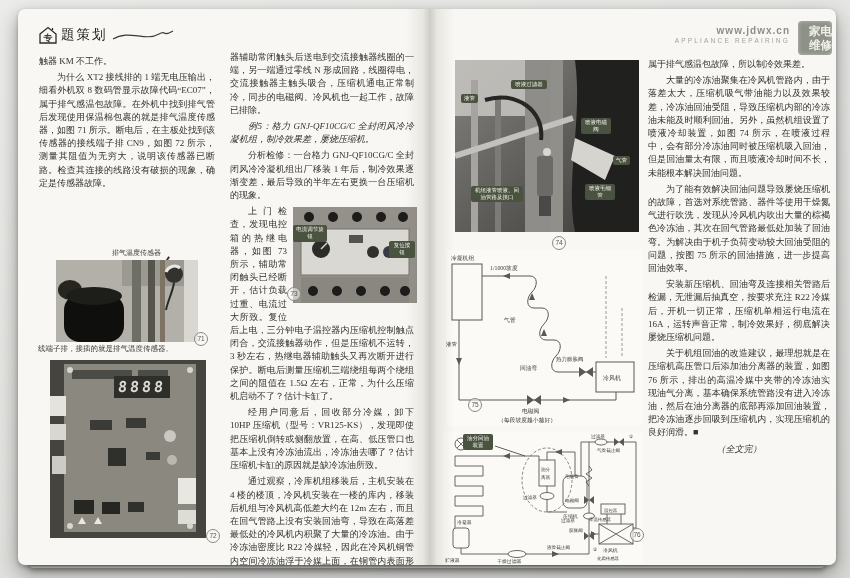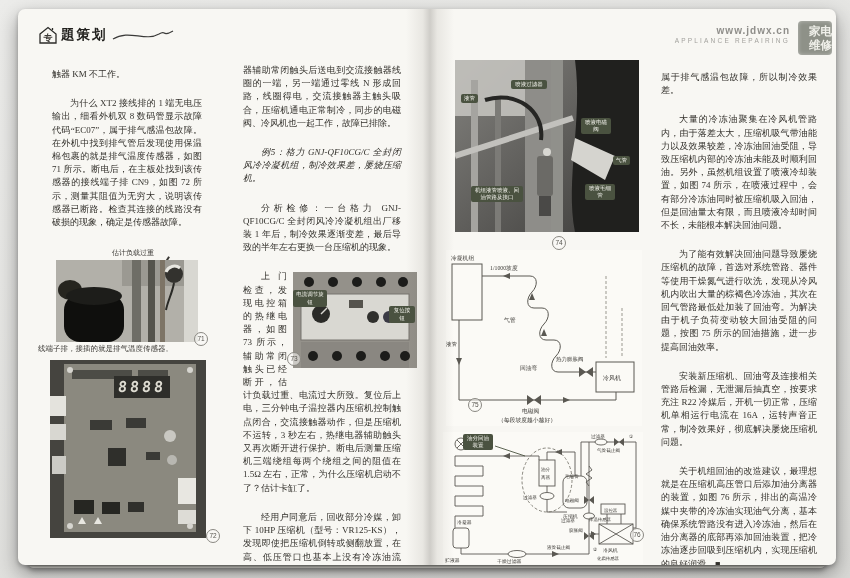--- a/index.html
+++ b/index.html
@@ -1,29 +1,29 @@
 <!DOCTYPE html>
 <html><head>
 <meta charset="utf-8">
 <style>
   html,body{margin:0;padding:0}
   body{width:850px;height:578px;background:linear-gradient(160deg,#ececea,#d9d9d6);overflow:hidden;position:relative;font-family:"Liberation Serif",serif}
   .book{position:absolute;left:18px;top:9px;width:818px;height:556px;background:#f8f7f3;border-radius:7px;box-shadow:0 8px 20px rgba(0,0,0,.38),0 2px 4px rgba(0,0,0,.25);overflow:hidden;z-index:2}
   .edges{position:absolute;left:28px;top:558px;width:798px;height:10px;background:repeating-linear-gradient(to bottom,#eceae4 0 1px,#b6b4ae 1px 2px,#d8d6d0 2px 3px);border-radius:0 0 6px 6px;z-index:1;box-shadow:0 3px 5px rgba(0,0,0,.3)}
   .gutter{position:absolute;left:388px;top:0;width:48px;height:556px;background:linear-gradient(to right,rgba(0,0,0,0),rgba(95,88,76,.10) 35%,rgba(60,55,48,.22) 50%,rgba(95,88,76,.10) 65%,rgba(0,0,0,0));pointer-events:none;z-index:6}
   .col{position:absolute;font-size:9px;line-height:13.2px;color:#33312c;text-align:justify}
-  .col p{margin:16px;text-indent:2em}
+  .col p{margin:3px;text-indent:2em}
   .col p.cont{text-indent:0}
   .col p.ital{font-style:italic}
   .cap{position:absolute;font-size:7.5px;color:#3a3834;line-height:1.2}
   .chip{position:absolute;background:#4a5240;color:#f3f3ec;font-size:5.5px;line-height:1.3;padding:1px 3px;border-radius:2px;text-align:center;z-index:3}
   .fignum{position:absolute;width:12px;height:12px;border:1px solid #8a8882;border-radius:50%;font-size:6.5px;line-height:12px;text-align:center;color:#55534d;background:rgba(250,250,246,.55);font-family:"Liberation Sans",sans-serif;z-index:4}
   .photo{position:absolute;overflow:hidden}
   .hdrL{position:absolute;left:20px;top:13px;height:26px;display:flex;align-items:center;gap:3px}
-  .hdrL .t{font-size:13.5px;font-weight:bold;letter-spacing:2px;color:#21201d}
+  .hdrL .t{font-size:13.5px;font-weight:normal;letter-spacing:2px;color:#21201d}
   .hdrR{position:absolute;left:540px;top:16px;width:232px;text-align:right;font-family:"Liberation Sans",sans-serif}
   .hdrR .site{font-size:10px;font-weight:bold;color:#8f8e8a;letter-spacing:1px}
   .hdrR .sub{font-size:6.5px;letter-spacing:2.2px;color:#a3a29e;margin-top:1px}
   .stamp{position:absolute;left:780px;top:12px;width:34px;height:34px;background:#8e9188;border-radius:4px;color:#f0f0ea;font-weight:bold;font-size:11.5px;line-height:1.25;text-align:right;padding-top:3px;box-sizing:border-box;box-shadow:inset 0 0 4px rgba(255,255,255,.4)}
   svg text{font-family:"Liberation Serif",serif;fill:#3c3a36}
   .f73wrap{float:right;width:124px;height:102px;margin:2px 0 2px 6px;position:relative}
   .seg{position:absolute;font-family:"DejaVu Sans Mono",monospace;font-weight:bold;color:#dedcd2;letter-spacing:3px;text-align:center;transform:skewX(-6deg)}
 </style>
 </head>
 <body>
@@ -42,21 +42,21 @@
     <svg width="66" height="18" viewBox="0 0 66 18">
       <path d="M2,13 C18,3 34,16 48,8 C56,3 50,12 62,5" fill="none" stroke="#3a3a38" stroke-width="1.2"></path>
     </svg>
   </div>
 
   <div class="col" style="left:18px;top:43px;width:182px">
     <p class="cont">触器 KM 不工作。</p>
     <p>为什么 XT2 接线排的 1 端无电压输出，细看外机双 8 数码管显示故障代码“EC07”，属于排气感温包故障。在外机中找到排气管后发现使用保温棉包裹的就是排气温度传感器，如图 71 所示。断电后，在主板处找到该传感器的接线端子排 CN9，如图 72 所示，测量其阻值为无穷大，说明该传感器已断路。检查其连接的线路没有破损的现象，确定是传感器故障。</p>
   </div>
 
-  <div class="cap" style="left:94px;top:240px;font-size:7px">估计负载过重</div>
+  <div class="cap" style="left:94px;top:240px;font-size:7px">排气温度传感器</div>
   <div style="position:absolute;left:148px;top:247px;width:1.5px;height:8px;background:#3a3834;transform:rotate(32deg)"></div>
   <div class="photo" style="left:38px;top:251px;width:142px;height:82px">
     <svg width="142" height="82" viewBox="0 0 142 82">
       <rect width="142" height="82" fill="#b2b0a9"></rect>
       <rect x="66" y="0" width="62" height="26" fill="#9b9992"></rect>
       <rect x="128" y="0" width="14" height="82" fill="#d8d7d1"></rect>
       <rect x="76" y="0" width="9" height="82" fill="#6e6d66"></rect>
       <rect x="92" y="0" width="7" height="82" fill="#55544d"></rect>
       <rect x="104" y="0" width="5" height="82" fill="#7d7466"></rect>
       <ellipse cx="14" cy="30" rx="12" ry="10" fill="#26251f"></ellipse>

